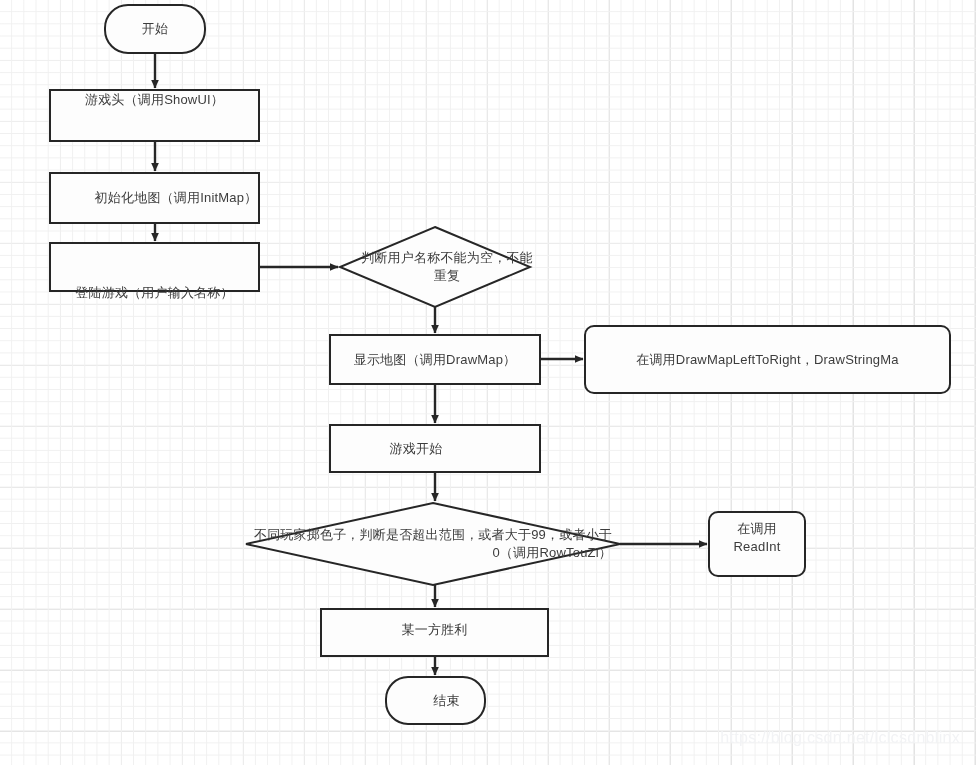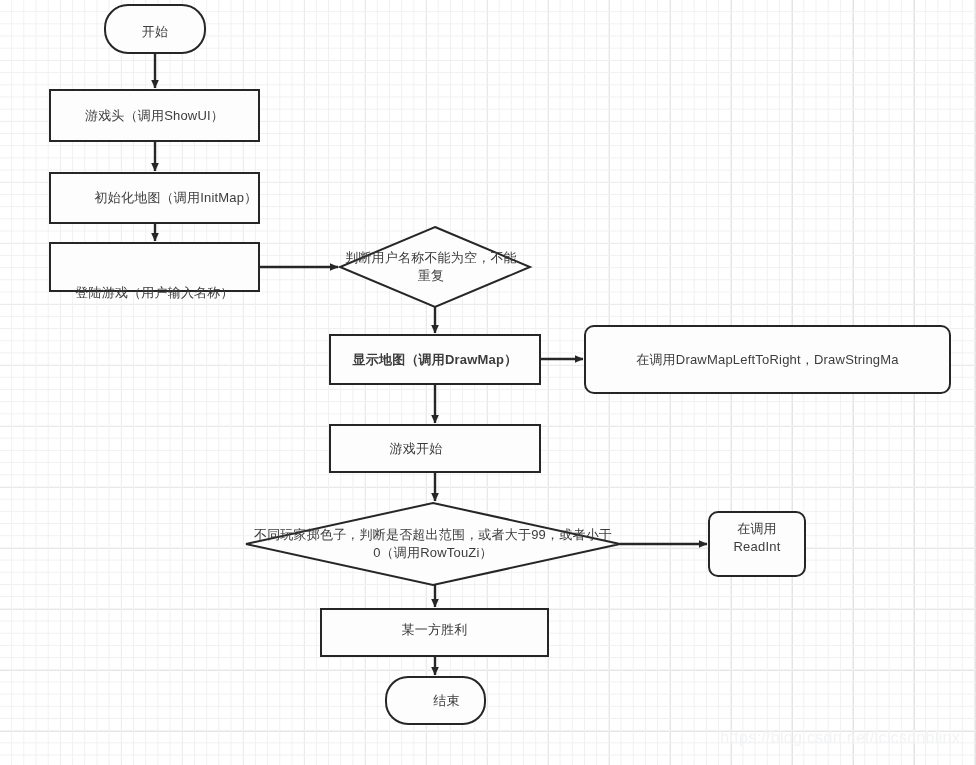--- a/index.html
+++ b/index.html
@@ -117,38 +117,38 @@
       <line x1="435" y1="472" x2="435" y2="501" marker-end="url(#arrowhead)"></line>
 
       <line x1="620" y1="544" x2="707" y2="544" marker-end="url(#arrowhead)"></line>
 
       <line x1="435" y1="585" x2="435" y2="607" marker-end="url(#arrowhead)"></line>
 
       <line x1="435" y1="656" x2="435" y2="675" marker-end="url(#arrowhead)"></line>
     </g>
   </svg>
 
-  <div class="node-label" style="left:105px; top:5px; width:100px; height:54px;">开始</div>
+  <div class="node-label" style="left:105px; top:5px; width:100px; height:47px;">开始</div>
 
-  <div class="node-label" style="left:50px; top:90px; width:209px; height:51px;">游戏头（调用ShowUI）</div>
+  <div class="node-label" style="left:50px; top:74px; width:209px; height:51px;">游戏头（调用ShowUI）</div>
 
   <div class="node-label" style="left:50px; top:173px; width:252px; height:50px;">初始化地图（调用InitMap）</div>
 
   <div class="node-label" style="left:50px; top:243px; width:209px; height:48px;margin-top:26px;">登陆游戏（用户输入名称）</div>
 
-  <div class="node-label" style="left:326px; top:237px; width:210px; height:60px;">判断用户名称不能为空，不能
+  <div class="node-label" style="left:342px; top:237px; width:210px; height:60px;">判断用户名称不能为空，不能
 重复</div>
 
-  <div class="node-label" style="left:330px; top:335px; width:210px; height:49px;font-weight:bold;">显示地图（调用DrawMap）</div>
+  <div class="node-label" style="left:330px; top:335px; width:210px; height:49px;">显示地图（调用DrawMap）</div>
 
   <div class="node-label" style="left:585px; top:326px; width:365px; height:67px;border-radius:18px;">在调用DrawMapLeftToRight，DrawStringMa</div>
 
   <div class="node-label" style="left:330px; top:425px; width:172px; height:47px;">游戏开始</div>
 
-  <div class="node-label" style="left:248px; top:514px; width:370px; height:60px;">不同玩家掷色子，判断是否超出范围，或者大于99，或者小于
+  <div class="node-label" style="left:248px; top:514px; width:370px; height:60px;text-align:right;">不同玩家掷色子，判断是否超出范围，或者大于99，或者小于
 0（调用RowTouZi）</div>
 
   <div class="node-label" style="left:709px; top:512px; width:96px; height:52px;">在调用
 ReadInt</div>
 
   <div class="node-label" style="left:321px; top:609px; width:227px; height:41px;">某一方胜利</div>
 
   <div class="node-label" style="left:386px; top:677px; width:121px; height:47px;">结束</div>
 
   <div class="watermark">https://blog.csdn.net/lclcsdnblinx</div>

